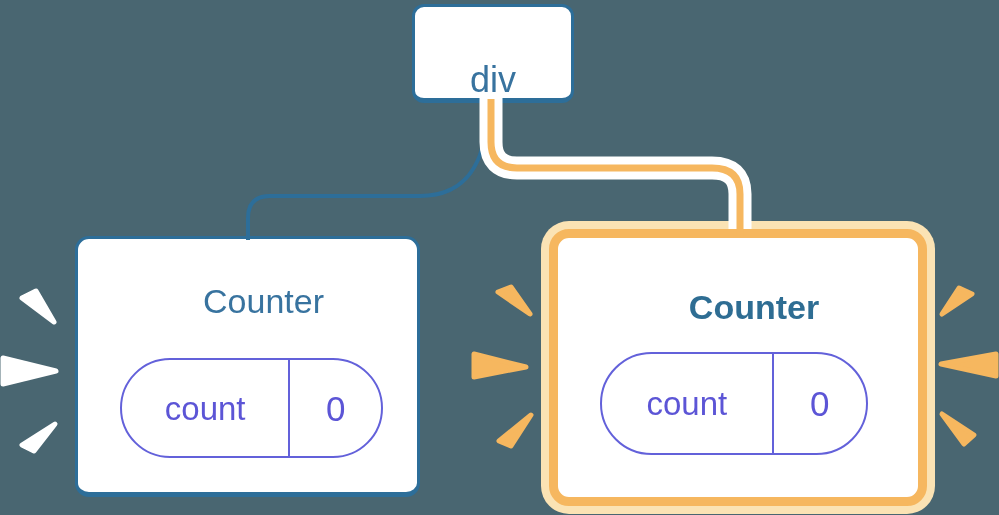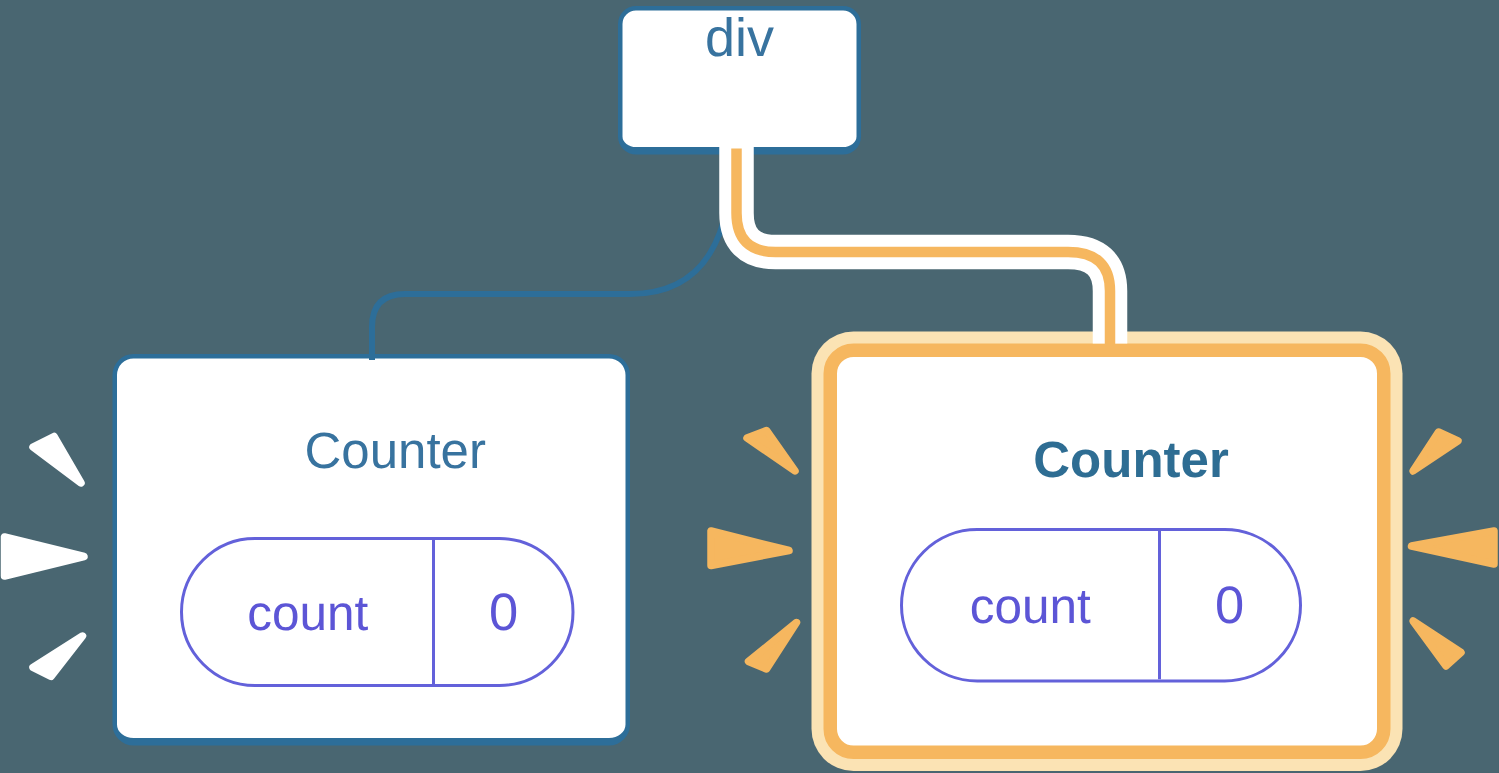--- a/index.html
+++ b/index.html
@@ -16,21 +16,21 @@
   *{margin:0;padding:0;box-sizing:border-box;}
   html,body{width:999px;height:515px;overflow:hidden;}
   body{font-family:"Liberation Sans","DejaVu Sans",sans-serif;background:var(--bg);}
   .stage{position:relative;width:999px;height:515px;background:var(--bg);}
 
   
   .root-node{
     position:absolute;left:412px;top:4px;width:162px;height:99px;
     background:var(--white);
     border:3px solid var(--blue);border-bottom-width:5px;border-radius:12px;
-    display:flex;align-items:flex-start;justify-content:center;
+    display:flex;align-items:flex-end;justify-content:center;
     z-index:2;
   }
   .root-node .label{
     font-size:36px;font-weight:500;color:var(--blue-text);line-height:1;
   }
 
   
   .card-left{
     position:absolute;left:75px;top:236px;width:345px;height:261px;
     background:var(--white);

